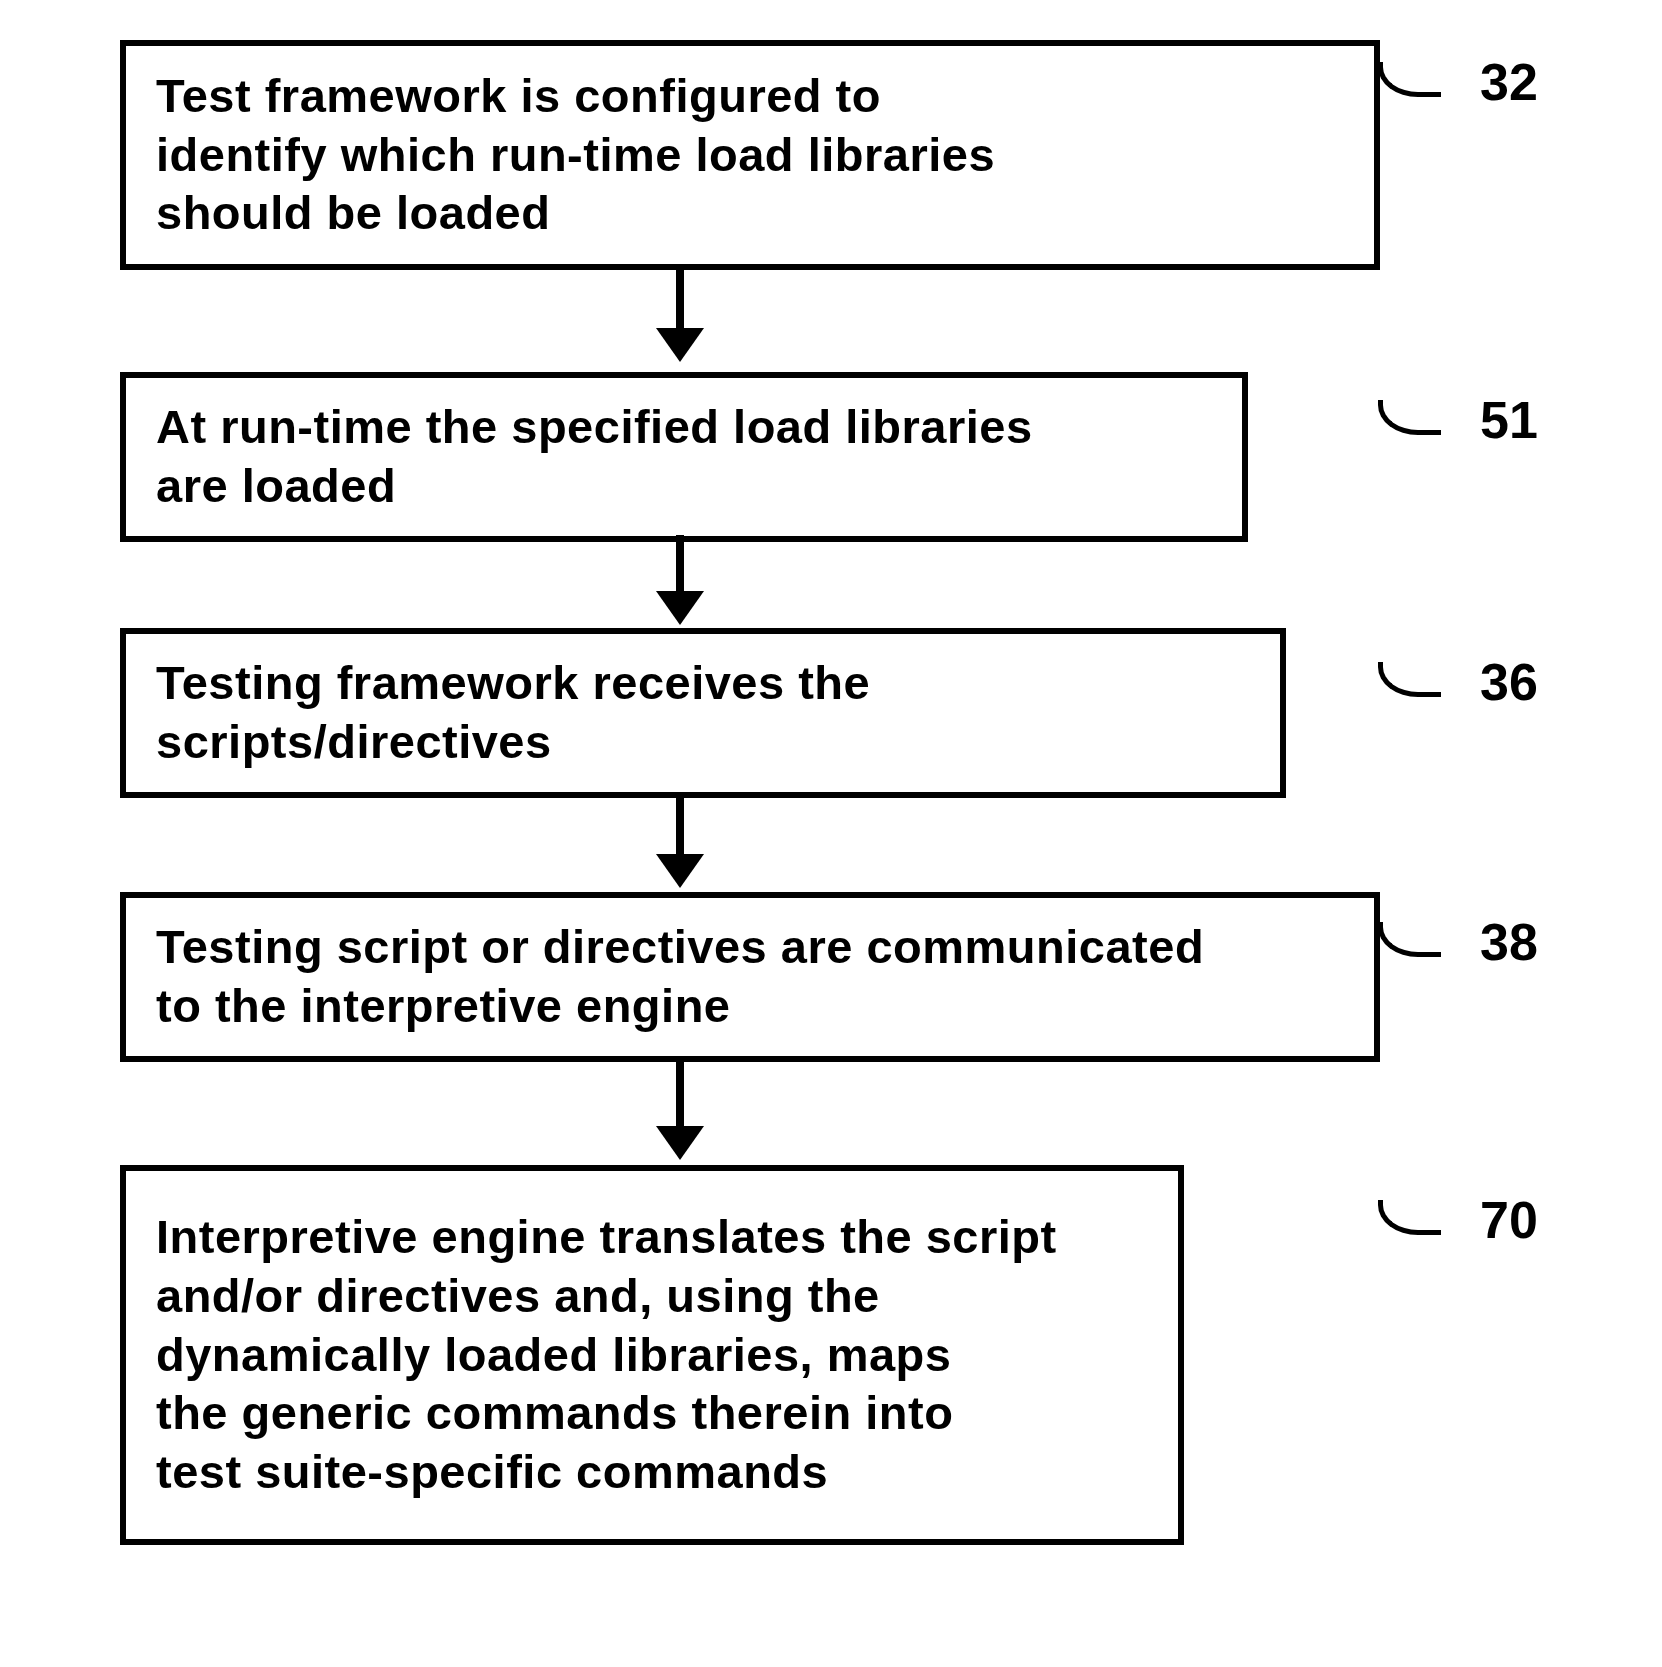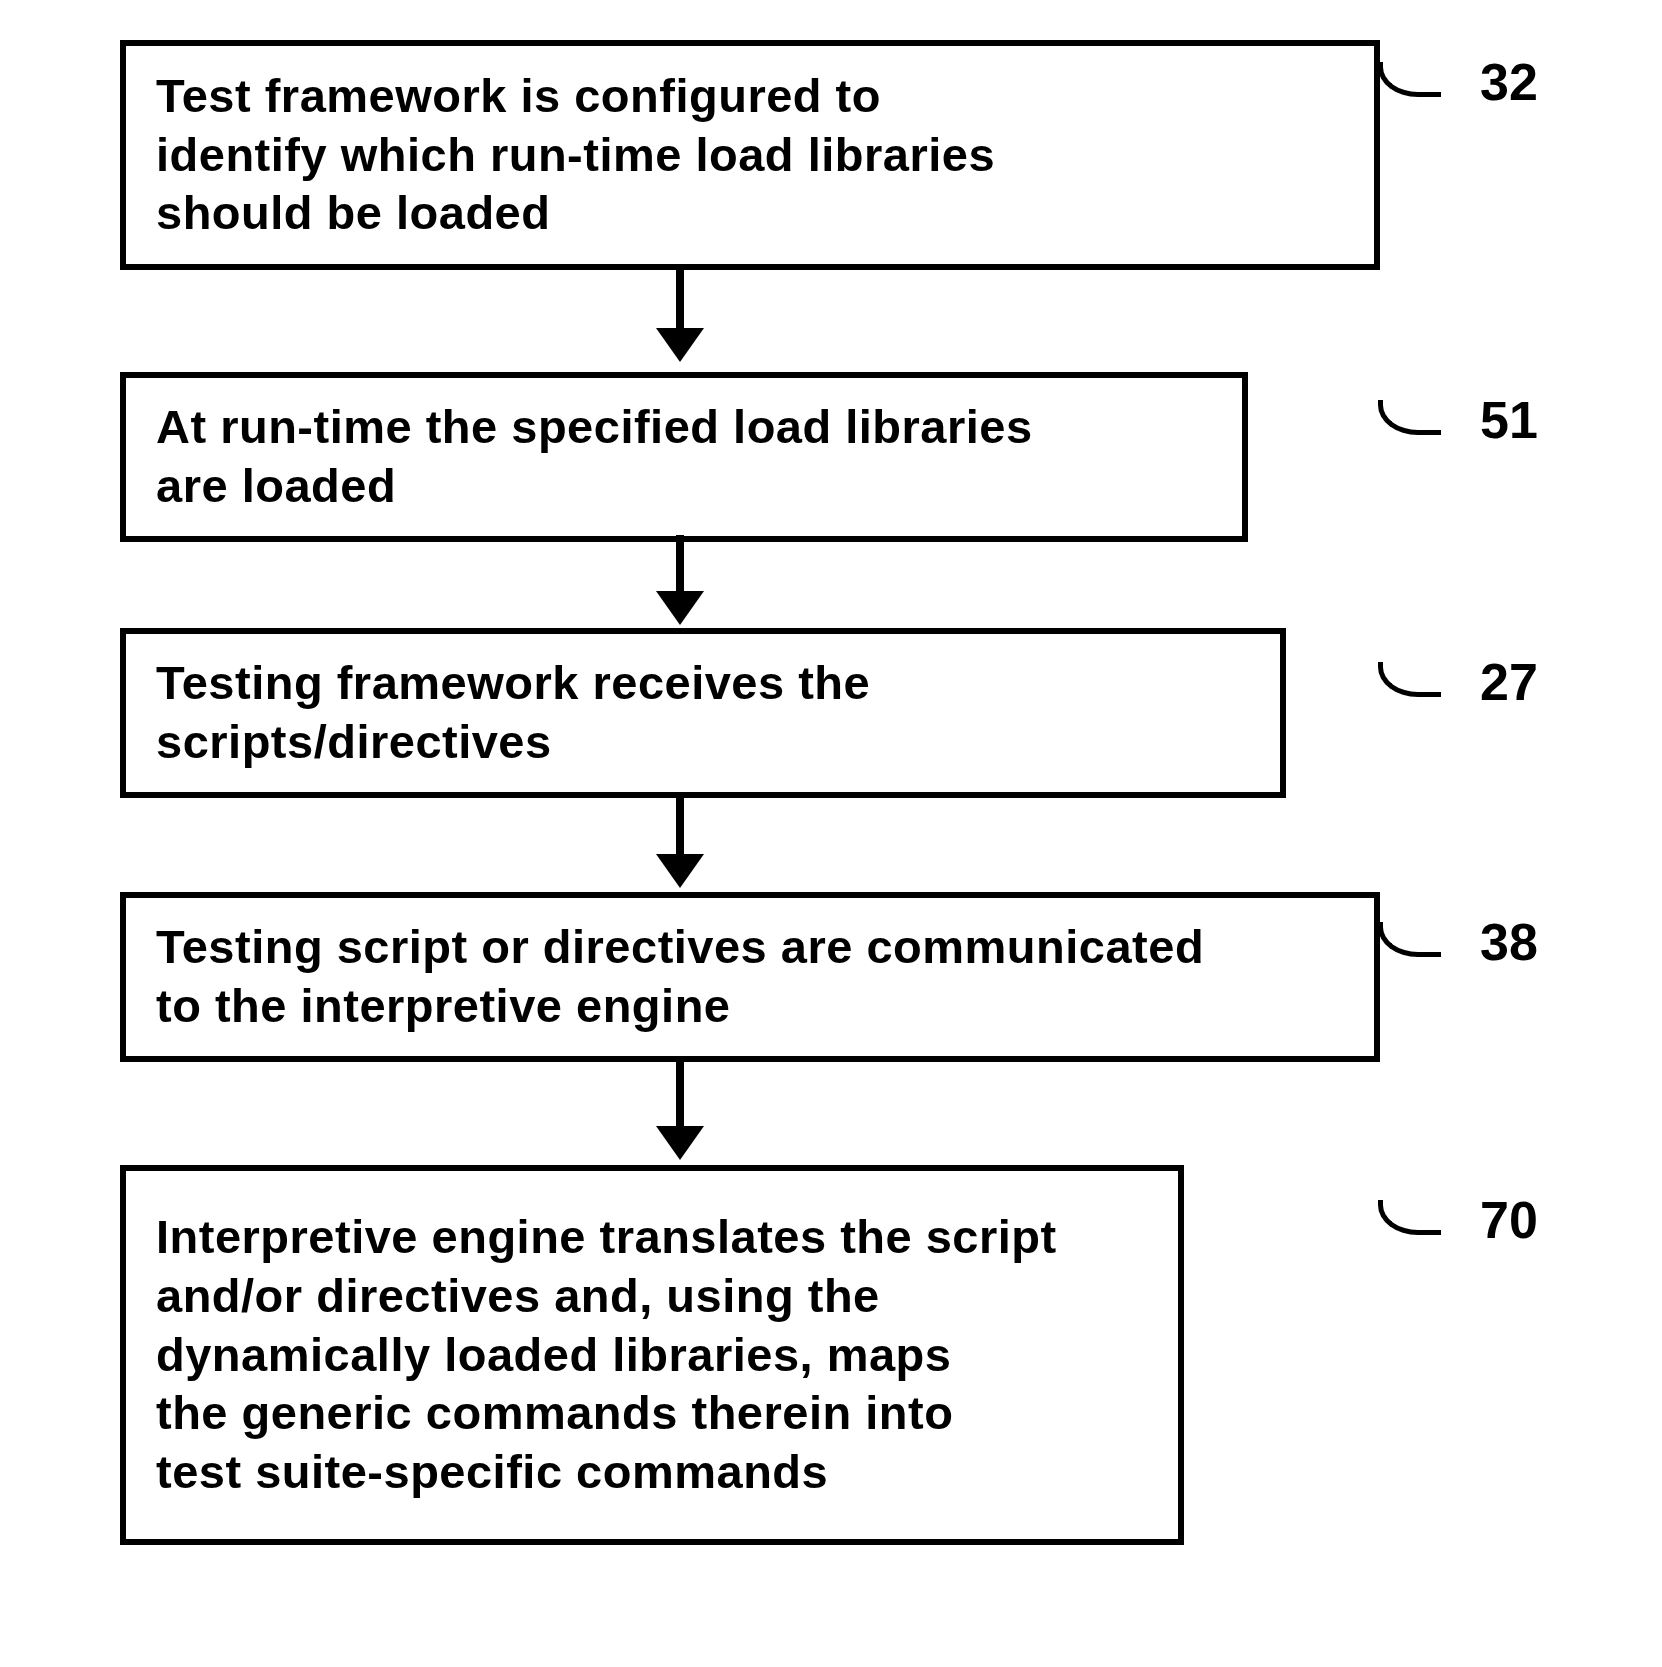--- a/index.html
+++ b/index.html
@@ -96,21 +96,21 @@
   <div class="arrow" style="left:680px; top:535px;">
     <div class="shaft" style="top:0; height:58px;"></div>
     <div class="head" style="left:-24px; top:56px;"></div>
   </div>
 
   <div class="box" style="left:120px; top:628px; width:1166px; height:170px;">
     <div class="box-text">Testing framework receives the
 scripts/directives</div>
   </div>
   <div class="tick" style="left:1378px; top:662px;"></div>
-  <div class="num" style="left:1448px; top:652px;">27</div>
+  <div class="num" style="left:1448px; top:652px;">36</div>
 
   <div class="arrow" style="left:680px; top:798px;">
     <div class="shaft" style="top:0; height:58px;"></div>
     <div class="head" style="left:-24px; top:56px;"></div>
   </div>
 
   <div class="box" style="left:120px; top:892px; width:1260px; height:170px;">
     <div class="box-text">Testing script or directives are communicated
 to the interpretive engine</div>
   </div>

